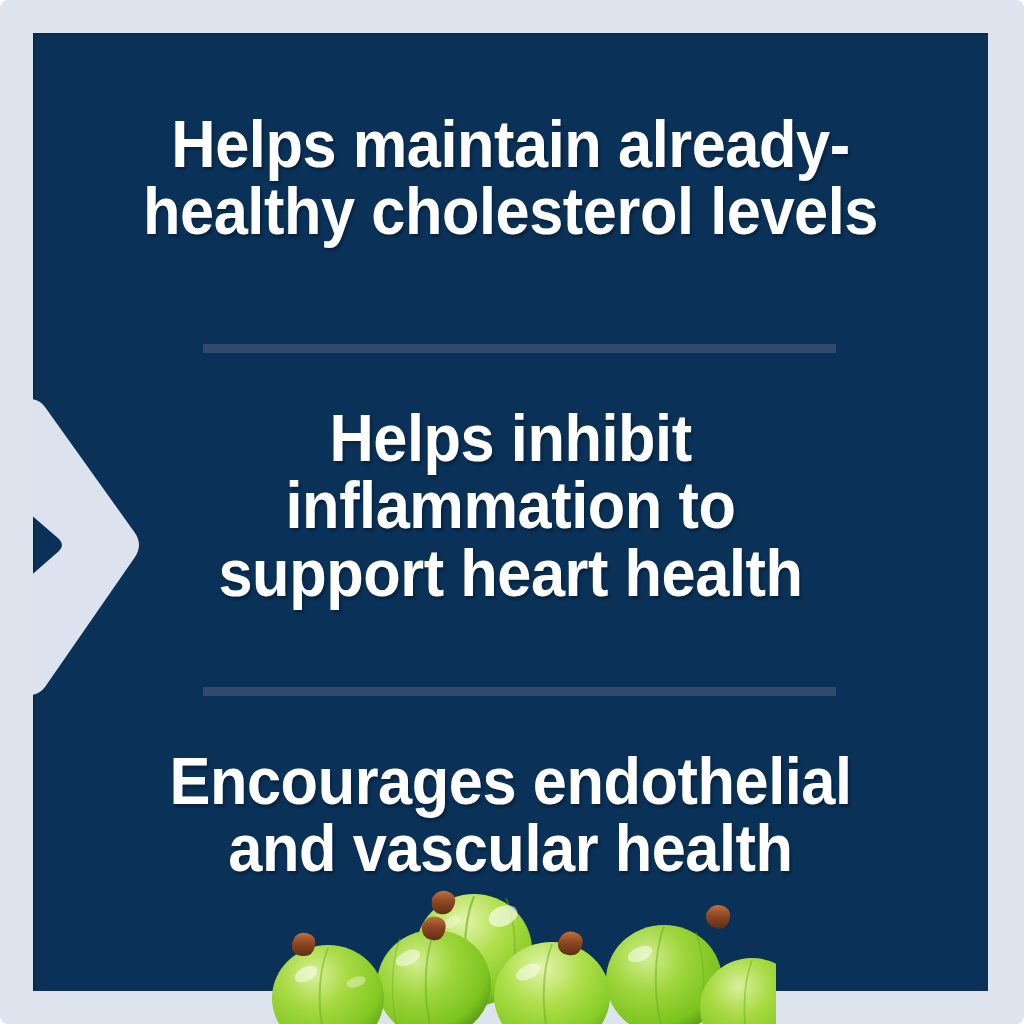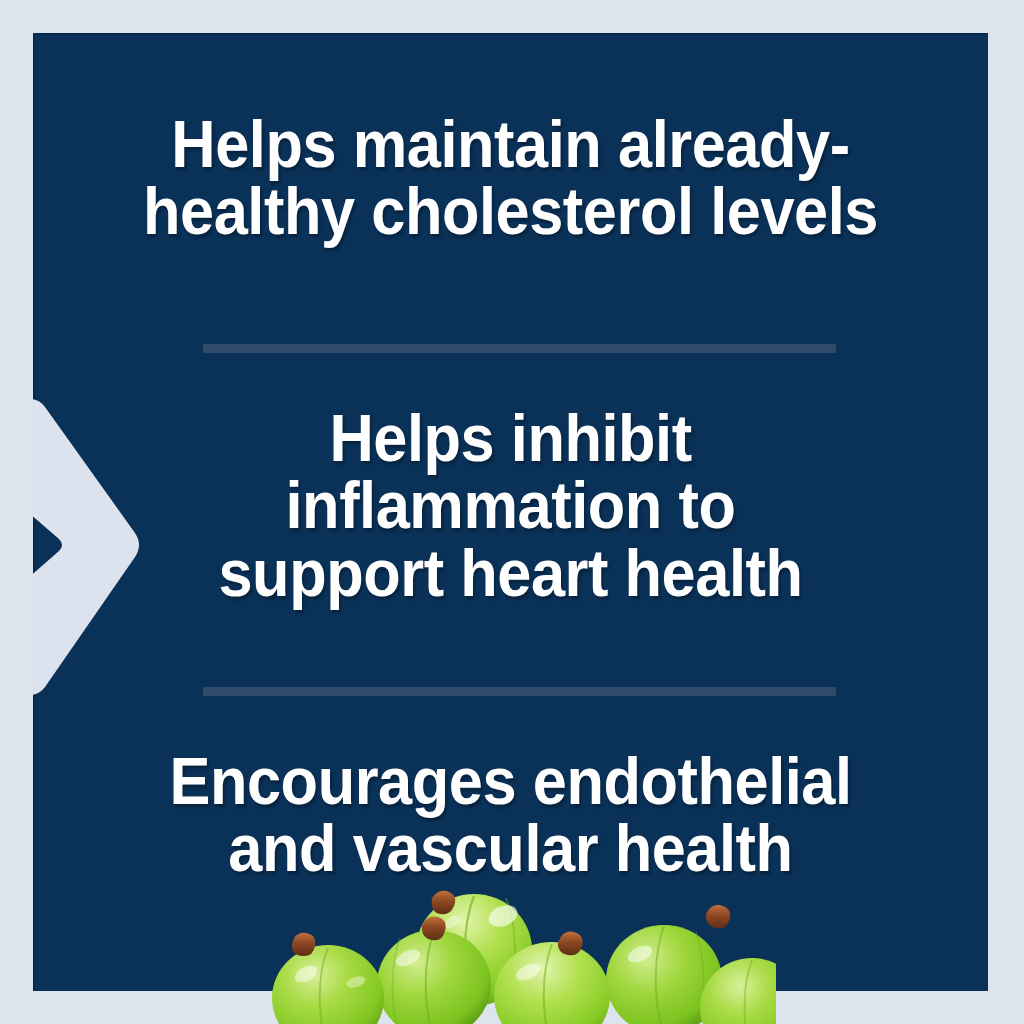--- a/index.html
+++ b/index.html
@@ -12,20 +12,21 @@
     overflow: hidden;
     font-family: "Liberation Sans", sans-serif;
   }
 
   #stage {
     position: relative;
     width: 1024px;
     height: 1024px;
     background: #dee4ee;
     overflow: hidden;
+    border-radius: 8px;
   }
 
   
   #panel {
     position: absolute;
     left: 33px;
     top: 33px;
     width: 955px;
     height: 958px;
     background: #0a3158;

